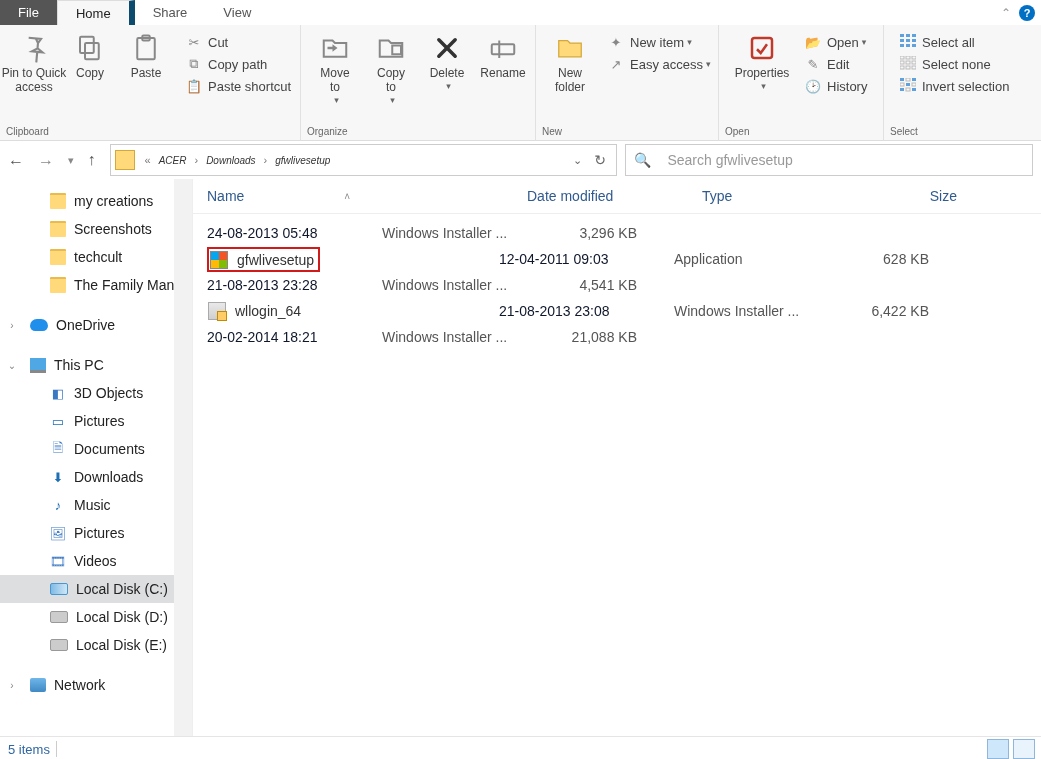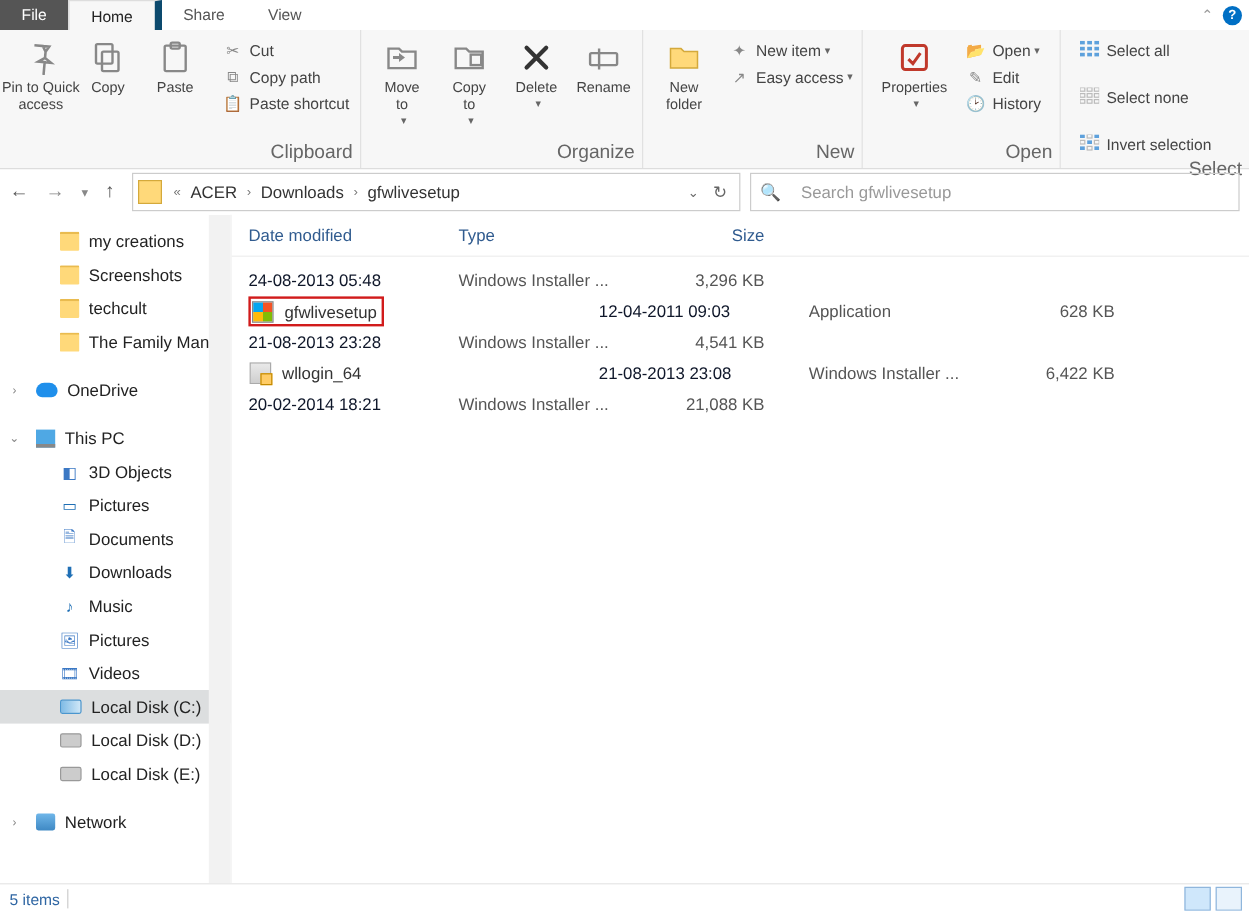--- a/index.html
+++ b/index.html
@@ -59,22 +59,22 @@
   .ribbon-group {
     display: flex; flex-direction: column;
     border-right: 1px solid #e1e1e1;
     padding: 4px 6px 2px 6px;
   }
   .rg-body {
     flex: 1;
     display: flex; align-items: flex-start;
   }
   .rg-label {
-    text-align: right;
-    font-size: 16px; color: #666;
+    text-align: left;
+    font-size: 10px; color: #666;
     padding: 2px 0 1px 0;
   }
   .big-btn {
     display: flex; flex-direction: column; align-items: center;
     width: auto; min-width: 48px;
     padding: 2px 4px;
     color: #444;
   }
   .big-btn .icon {
     width: 34px; height: 34px;
@@ -128,22 +128,23 @@
     gap: 4px;
   }
   .addr-folder-icon {
     width: 18px; height: 18px;
     background: #ffd97a;
     border: 1px solid #d4a93b;
     margin-right: 2px;
   }
   .addr-seg {
     display: flex; align-items: center; gap: 2px;
-    font-size: 14px; color: #333;
+    font-size: 10px; color: #333;
     white-space: nowrap;
+    font-style: italic;
   }
   .addr-chev { color: #777; font-size: 11px; padding: 0 4px; }
   .addr-right {
     margin-left: auto; display: flex; align-items: center; gap: 12px;
     color: #666; font-size: 14px;
     padding-right: 6px;
   }
   .search-box {
     width: 390px; height: 30px;
     border: 1px solid #ccc;
@@ -468,21 +469,21 @@
           <span class="icon">🕑</span>
           <span>History</span>
         </div>
       </div>
     </div>
     <div class="rg-label">Open</div>
   </div>
 
   <div class="ribbon-group" style="flex:1; border-right:none;">
     <div class="rg-body">
-      <div class="small-col" style="padding-left:4px;gap:17px;">
+      <div class="small-col" style="padding-left:4px;">
         <div class="small-row">
           <span class="icon">
             <svg class="grid-svg" viewBox="0 0 16 14">
                 <rect x="0" y="0" width="4" height="3" fill="#5ea1dc"></rect>
                 <rect x="6" y="0" width="4" height="3" fill="#5ea1dc"></rect>
                 <rect x="12" y="0" width="4" height="3" fill="#5ea1dc"></rect>
                 <rect x="0" y="5" width="4" height="3" fill="#5ea1dc"></rect>
                 <rect x="6" y="5" width="4" height="3" fill="#5ea1dc"></rect>
                 <rect x="12" y="5" width="4" height="3" fill="#5ea1dc"></rect>
                 <rect x="0" y="10" width="4" height="3" fill="#5ea1dc"></rect>
@@ -635,20 +636,24 @@
     <div class="section-gap"></div>
     <div class="item" style="position:relative;">
       <span class="tree-exp">›</span>
       <span class="net-ic"></span>
       <span>Network</span>
     </div>
   </div>
 
   <div class="file-pane">
     <div class="columns">
+      <div class="col name">
+        <span>Name</span>
+        <span class="sort-ind">˄</span>
+      </div>
       <div class="col date">Date modified</div>
       <div class="col type">Type</div>
       <div class="col size">Size</div>
     </div>
     <div class="rows" id="file-rows">
         <div class="row">
           <div class="c-date">24-08-2013 05:48</div>
           <div class="c-type">Windows Installer ...</div>
           <div class="c-size">3,296 KB</div>
         </div>

